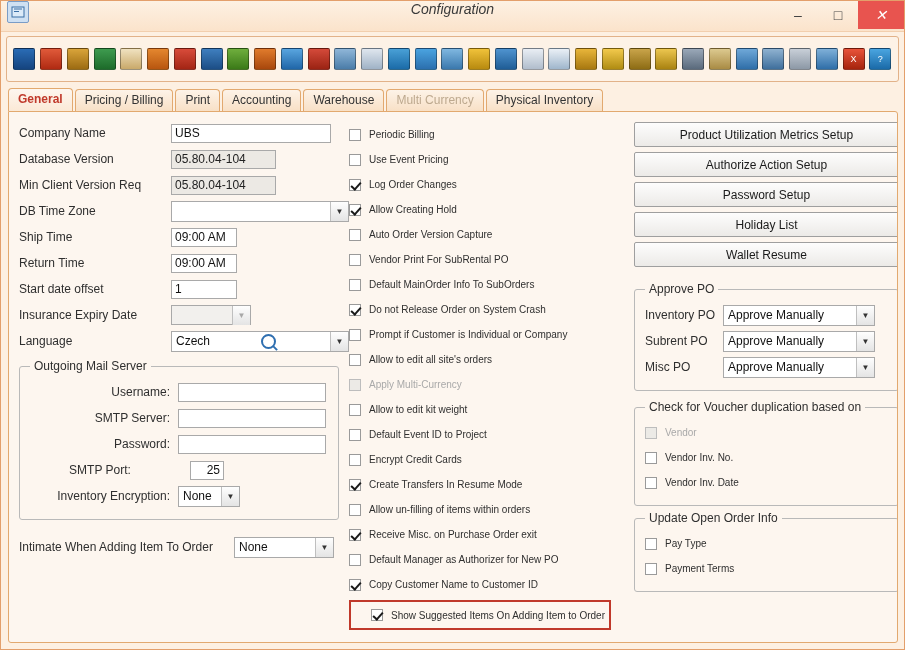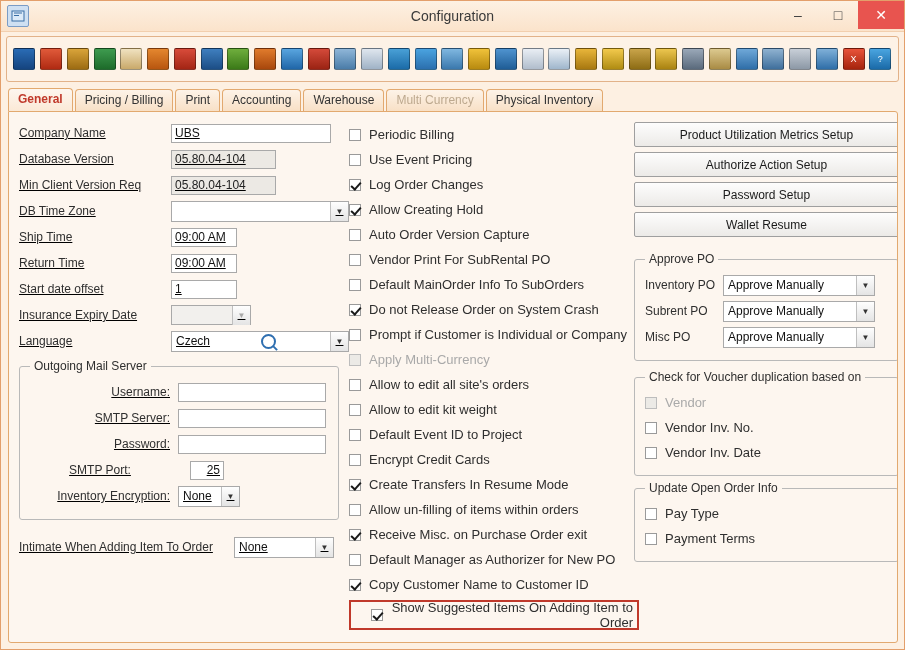--- a/index.html
+++ b/index.html
@@ -15,24 +15,25 @@
     width:905px;height:650px;
     box-sizing:border-box;
     border:1px solid #e39f6b;
     background:#fdf0e2;
     display:flex;flex-direction:column;
   }
   
   .titlebar{
     height:30px;
     background:linear-gradient(#fdf1e3,#fbe3cb);
-    display:flex;align-items:center;
+    display:flex;align-items:flex-start;
     position:relative;
     border-bottom:1px solid #f2cfae;
     flex:0 0 auto;
+    font-style:italic;
   }
   .title-icon{
     width:20px;height:20px;margin-left:6px;
     border:1px solid #7a9cc6;background:#cfe0f2;
     display:flex;align-items:center;justify-content:center;
     font-size:10px;color:#2c4f76;border-radius:2px;
   }
   .title-text{
     position:absolute;left:0;right:0;text-align:center;
     font-size:14px;color:#3a3a3a;
@@ -97,21 +98,21 @@
   
   .panel{
     margin:0 6px 6px 7px;
     border:1px solid #e2a96f;
     background:#fdf6ef;
     flex:1 1 auto;
     position:relative;
     border-radius:0 3px 3px 3px;
     overflow:hidden;
   }
-  .col-left{position:absolute;left:10px;top:8px;width:330px;text-decoration:underline;}
+  .col-left{position:absolute;left:10px;top:8px;width:330px;}
   .col-mid{position:absolute;left:340px;top:10px;width:290px;}
   .col-right{position:absolute;left:625px;top:10px;width:265px;}
 
   .row{display:flex;align-items:center;height:26px;}
   .lbl{color:#2f2f2f;font-size:12px;}
   .inp{
     border:1px solid #a9a9a9;background:#fff;height:19px;
     font-family:"Liberation Sans", sans-serif;font-size:12px;
     padding:0 3px;box-sizing:border-box;color:#111;
     display:flex;align-items:center;
@@ -137,21 +138,21 @@
   .box{
     width:12px;height:12px;border:1px solid #9a9a9a;background:#fff;
     margin-right:8px;box-sizing:border-box;position:relative;flex:0 0 auto;
   }
   .box.checked:after{
     content:"";position:absolute;left:3px;top:0px;
     width:4px;height:8px;border:solid #1a1a1a;border-width:0 2px 2px 0;
     transform:rotate(42deg);
   }
   .box.dis{background:#eceae6;border-color:#bdbdbd;}
-  .cb .txt{font-size:13px;color:#2f2f2f;text-align:right;}
+  .cb .txt{font-size:10px;color:#2f2f2f;text-align:right;}
   .cb .txt.dis{color:#a9a9a9;}
 
   
   .group{
     border:1px solid #b9b9b9;border-radius:3px;
     position:relative;margin-top:12px;
   }
   .group > .gt{
     position:absolute;top:-8px;left:10px;background:#fdf6ef;
     padding:0 4px;font-size:12px;color:#2f2f2f;
@@ -430,25 +431,25 @@
         </div><div class="cb">
           <span class="box"></span>
           <span class="txt">Default MainOrder Info To SubOrders</span>
         </div><div class="cb">
           <span class="box checked"></span>
           <span class="txt">Do not Release Order on System Crash</span>
         </div><div class="cb">
           <span class="box"></span>
           <span class="txt">Prompt if Customer is Individual or Company</span>
         </div><div class="cb">
+          <span class="box"></span>
+          <span class="txt">Allow to edit all site's orders</span>
+        </div><div class="cb">
           <span class="box dis"></span>
           <span class="txt dis">Apply Multi-Currency</span>
-        </div><div class="cb">
-          <span class="box"></span>
-          <span class="txt">Allow to edit all site's orders</span>
         </div><div class="cb">
           <span class="box"></span>
           <span class="txt">Allow to edit kit weight</span>
         </div><div class="cb">
           <span class="box"></span>
           <span class="txt">Default Event ID to Project</span>
         </div><div class="cb">
           <span class="box"></span>
           <span class="txt">Encrypt Credit Cards</span>
         </div><div class="cb">
@@ -471,20 +472,21 @@
             <span class="box checked"></span>
             <span class="txt">Show Suggested Items On Adding Item to Order</span>
           </div>
         </div></div>
 
     <div class="col-right">
       <div id="right-buttons">
           <div class="btn">Product Utilization Metrics Setup</div>
           <div class="btn">Authorize Action Setup</div>
           <div class="btn">Password Setup</div>
+          <div class="btn">Holiday List</div>
           <div class="btn">Wallet Resume</div>
         </div>
 
       <div class="group" style="margin-top:22px">
         <div class="gt">Approve PO</div>
         <div class="gbody" id="approve-po-body">
             <div class="row">
               <div class="lbl" style="width: 78px;">Inventory PO</div>
               <div class="combo" style="width: 152px;">
                 <span>Approve Manually</span>

